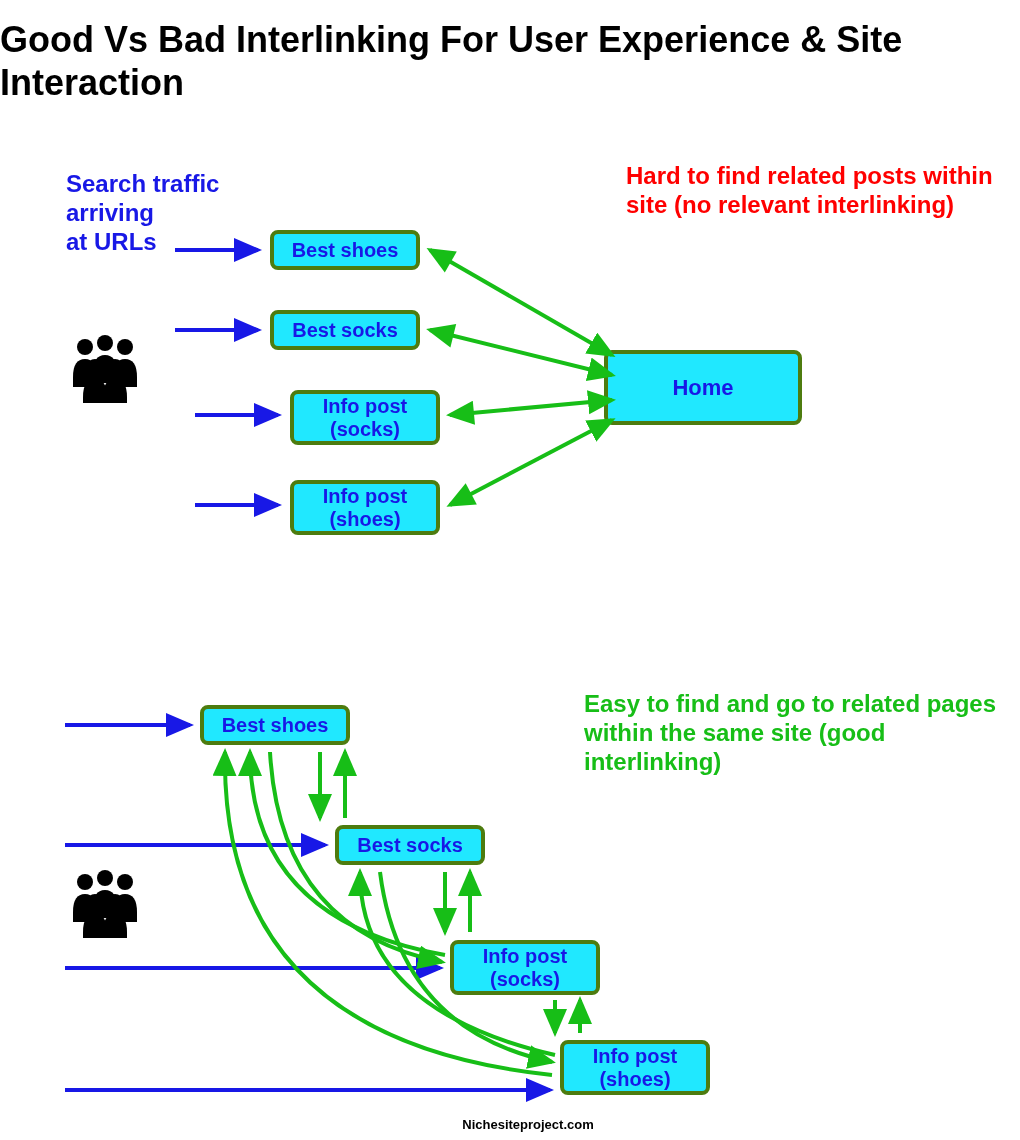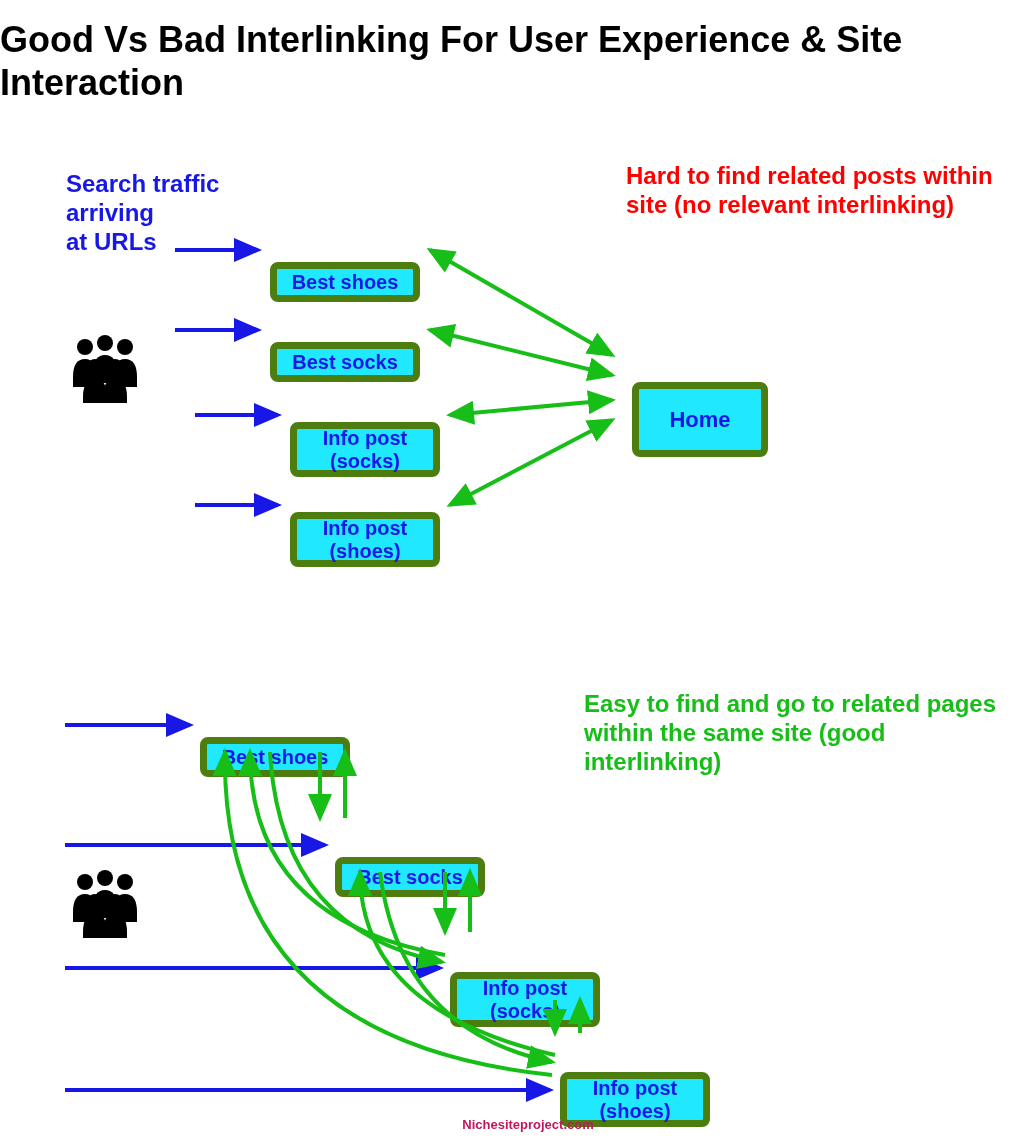--- a/index.html
+++ b/index.html
@@ -28,42 +28,41 @@
     position: absolute;
     font-weight: 900;
     line-height: 1.2;
   }
   .blue-label { color: #1818e6; font-size: 24px; }
   .red-label  { color: #ff0000; font-size: 24px; }
   .green-label{ color: #17be17; font-size: 24px; }
   .node {
     position: absolute;
     background: #20e8ff;
-    border: 7px solid #4d7c0f;
+    border: 4px solid #4d7c0f;
     border-radius: 8px;
     display: flex;
     align-items: center;
     justify-content: center;
     text-align: center;
     font-weight: 900;
     color: #1818e6;
     font-size: 20px;
     line-height: 1.15;
     padding: 4px 10px;
-    margin-top: 32px;
   }
   .footer {
     position: absolute;
     bottom: 8px;
     left: 0;
     width: 1020px;
     text-align: center;
     font-size: 13px;
     font-weight: 700;
-    color: #be185d;
+    color: #000000;
     padding-left: 36px;
   }
   svg.arrows {
     position: absolute;
     top: 0; left: 0;
     width: 1020px; height: 1140px;
     pointer-events: none;
   }
   .people {
     position: absolute;
@@ -81,21 +80,21 @@
 <div class="label red-label" style="top:162px; left:590px; width:400px;margin-left:36px;">Hard to find related posts within site (no relevant interlinking)</div>
 
 <div class="label green-label" style="top:690px; left:584px; width:420px;">Easy to find and go to related pages within the same site (good interlinking)</div>
 
 <div class="node" style="top:230px; left:270px; width:150px; height:40px;">Best shoes</div>
 <div class="node" style="top:310px; left:270px; width:150px; height:40px;">Best socks</div>
 <div class="node" style="top:390px; left:290px; width:150px; height:55px; white-space:pre-line;">Info post
 (socks)</div>
 <div class="node" style="top:480px; left:290px; width:150px; height:55px; white-space:pre-line;">Info post
 (shoes)</div>
-<div class="node" style="top:350px; left:632px; width:136px; height:75px; font-size:22px;">Home</div>
+<div class="node" style="top:350px; left:604px; width:198px; height:75px; font-size:22px;">Home</div>
 
 <div class="node" style="top:705px; left:200px; width:150px; height:40px;">Best shoes</div>
 <div class="node" style="top:825px; left:335px; width:150px; height:40px;">Best socks</div>
 <div class="node" style="top:940px; left:450px; width:150px; height:55px; white-space:pre-line;">Info post
 (socks)</div>
 <div class="node" style="top:1040px; left:560px; width:150px; height:55px; white-space:pre-line;">Info post
 (shoes)</div>
 
 <div class="people" style="top:335px; left:55px;">
   <svg width="100" height="70" viewBox="0 0 100 70">

